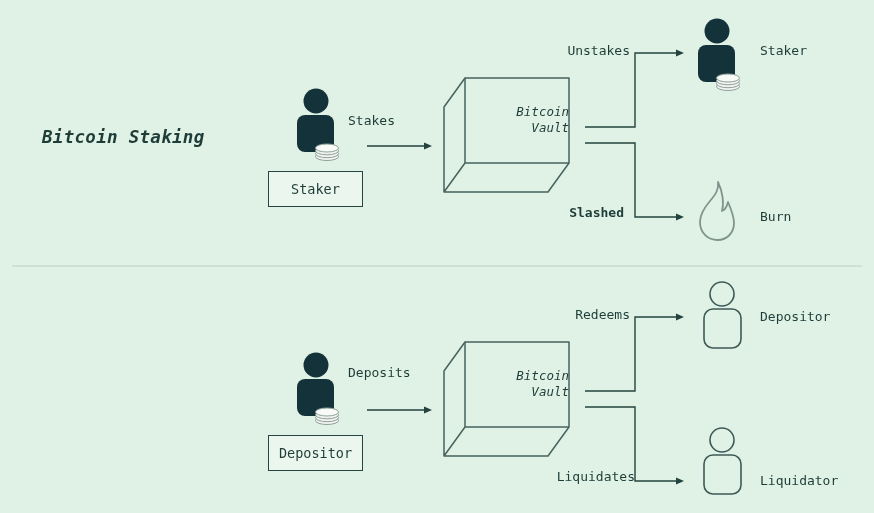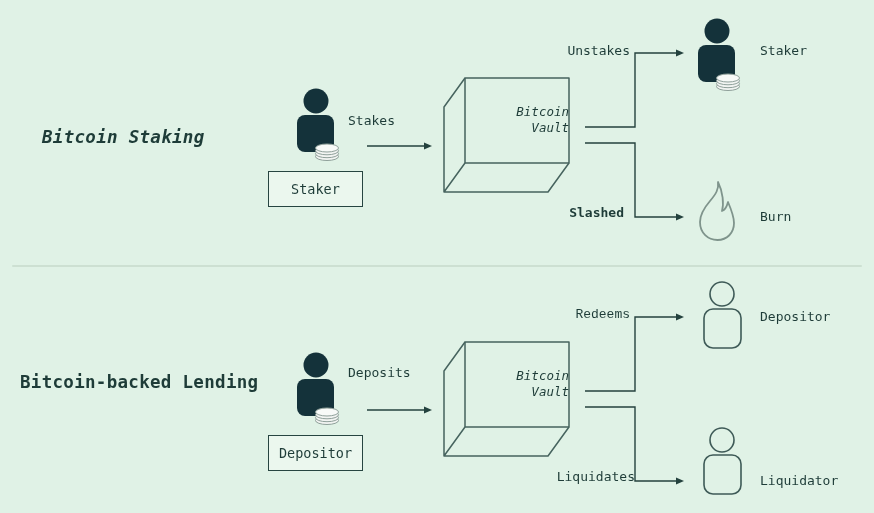--- a/index.html
+++ b/index.html
@@ -96,21 +96,20 @@
     <svg class="abs" style="left:697px;top:180px;" width="40" height="62" viewBox="0 0 40 62">
       <path d="M21,2 C22,9 19,14 13,21 C7,28 3,34 3,42 C3,53 11,60 20.5,60 C30,60 37,53 37,43 C37,36 34,29 31,22 C30,26 28,30 25,31 C27,24 26,12 21,2 Z" fill="none" stroke="#7f948c" stroke-width="1.8" stroke-linejoin="round"></path>
     </svg>
     <div class="abs lbl" style="left:760px;top:210px;">Burn</div>
   </div>
 
   <div class="divider"></div>
 
   <div class="section sec2">
 
-    <div class="abs title" style="left:20px;top:109px;">Bitcoin-backed Lending</div>
 
     <svg class="abs" style="left:296px;top:88px;" width="46" height="74" viewBox="0 0 46 74">
       <circle cx="20" cy="13" r="12.5" fill="#14323a"></circle>
       <rect x="1" y="27" width="37" height="37" rx="8" fill="#14323a"></rect>
       <g stroke="#8fa09a" stroke-width="1">
         <ellipse cx="31" cy="68.5" rx="11.5" ry="4" fill="#f2f4f2"></ellipse>
         <ellipse cx="31" cy="65.7" rx="11.5" ry="4" fill="#f2f4f2"></ellipse>
         <ellipse cx="31" cy="62.8" rx="11.5" ry="4" fill="#f2f4f2"></ellipse>
         <ellipse cx="31" cy="60" rx="11.5" ry="4" fill="#f8faf8"></ellipse>
       </g>
@@ -137,21 +136,21 @@
         <path d="M585,127 H635 V53 H676"></path>
         <path d="M585,143 H635 V217 H676"></path>
       </g>
       <g fill="#24423e">
         <polygon points="432,146 424,142.5 424,149.5"></polygon>
         <polygon points="684,53 676,49.5 676,56.5"></polygon>
         <polygon points="684,217 676,213.5 676,220.5"></polygon>
       </g>
     </svg>
 
-    <div class="abs lbl right" style="right:244px;top:44px;width:120px;font-family:Liberation Mono, monospace;">Redeems</div>
+    <div class="abs lbl right" style="right:244px;top:44px;width:120px;">Redeems</div>
 
     <svg class="abs" style="left:700px;top:16px;" width="46" height="70" viewBox="0 0 46 70">
       <g fill="none" stroke="#3e5a57" stroke-width="1.6">
         <circle cx="22" cy="14" r="12"></circle>
         <rect x="4" y="29" width="37" height="39" rx="9"></rect>
       </g>
     </svg>
     <div class="abs lbl" style="left:760px;top:46px;">Depositor</div>
 
     <div class="abs lbl right" style="right:239px;top:206px;width:120px;">Liquidates</div>

